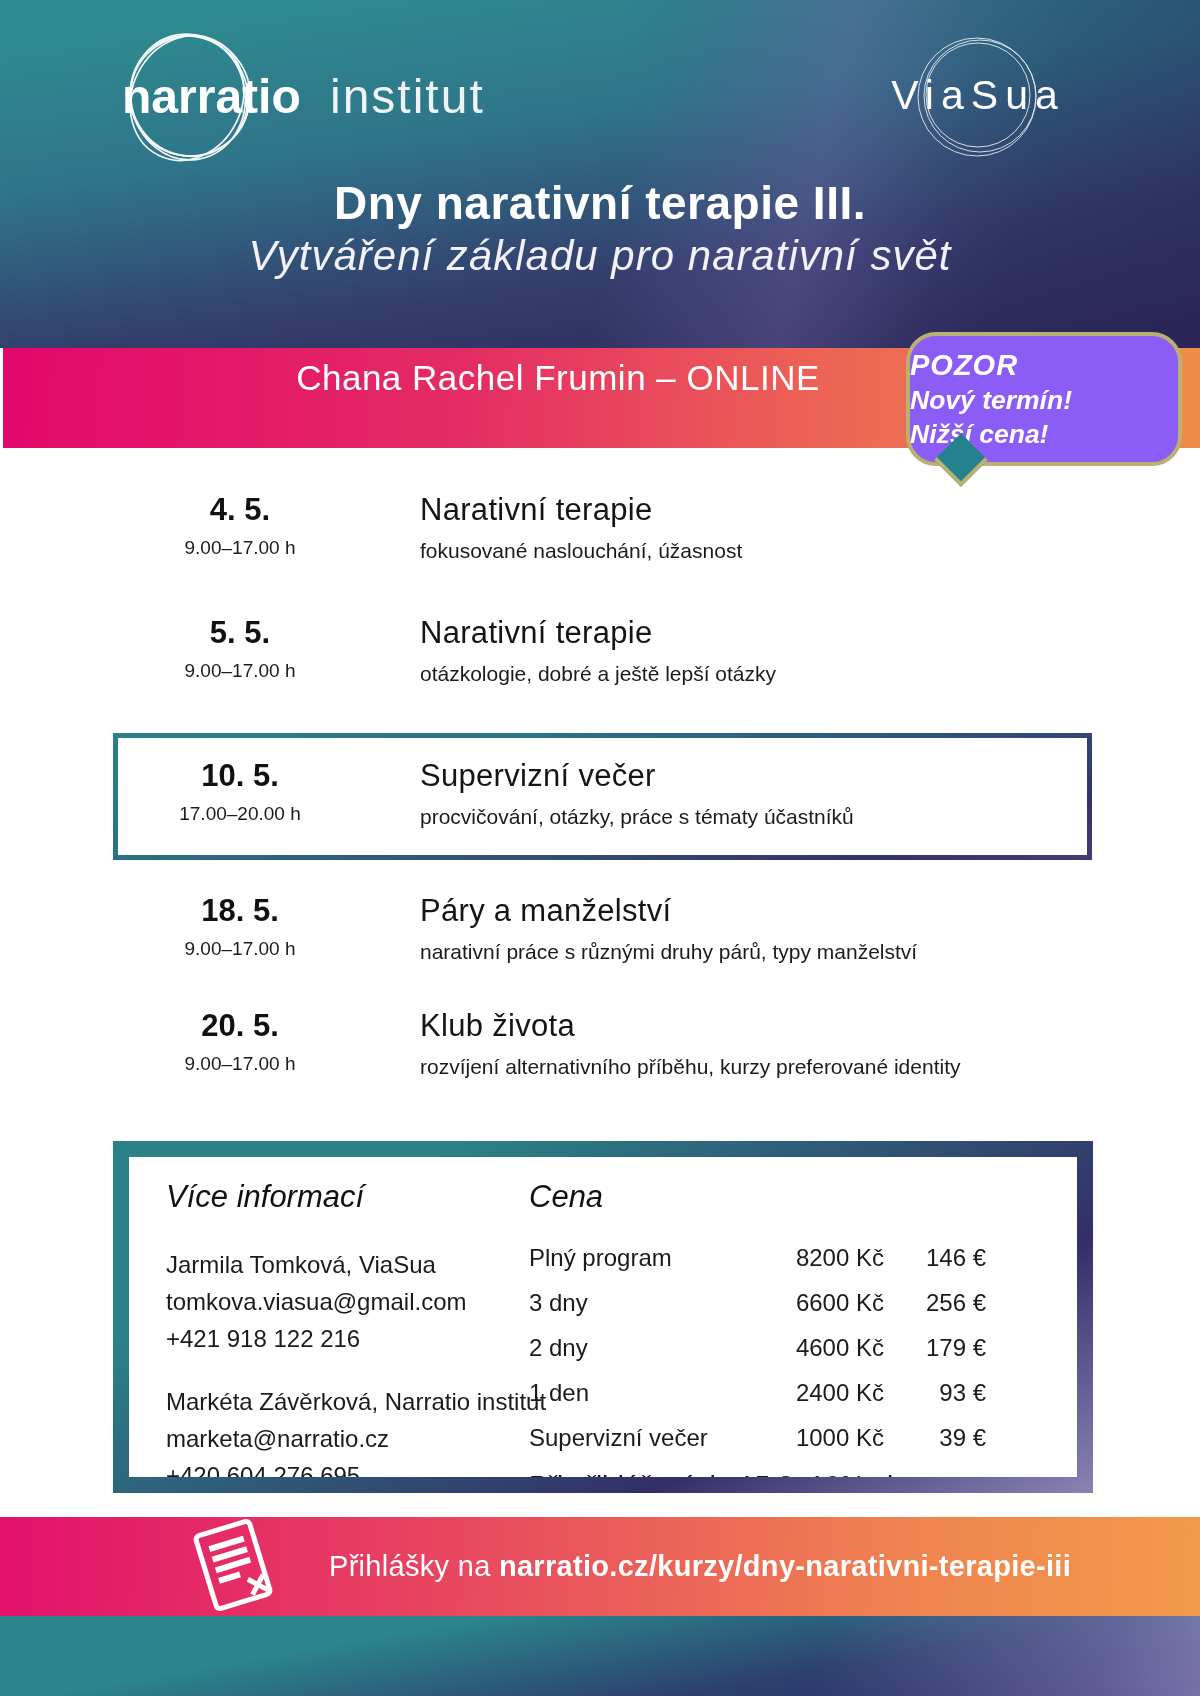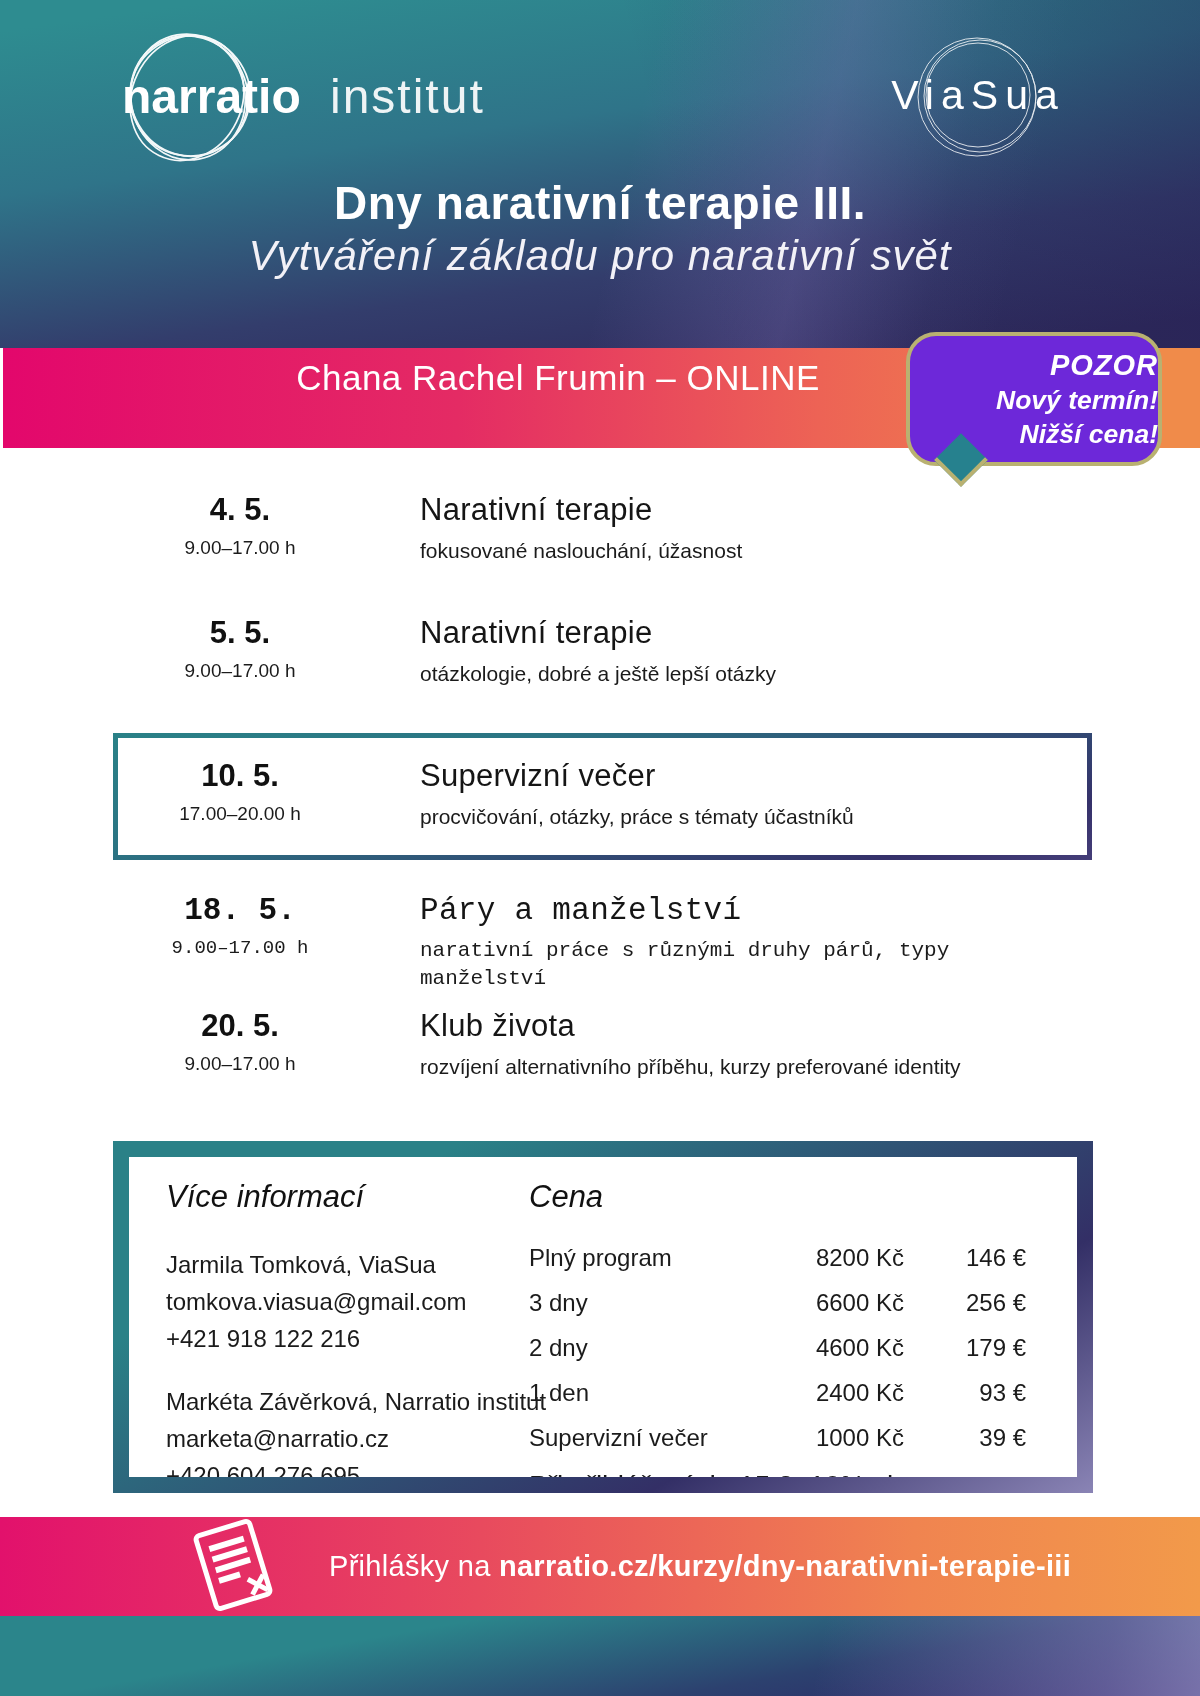--- a/index.html
+++ b/index.html
@@ -32,43 +32,43 @@
   .banner {
     position:absolute; top:348px; left:3px; width:100%; height:100px;
     background:linear-gradient(92deg, #E3076C 0%, #E42B64 38%, #ED6355 68%, #F08B4A 96%);
   }
   .banner-text { position:absolute; top:10px; left:150px; width:810px; text-align:center; color:#fff; }
   .banner-speaker { font-size:35px; font-weight:400; letter-spacing:0.5px; }
   .banner-origdate { font-size:21.5px; font-weight:bold; margin-top:5px; }
 
   
   .bubble {
-    position:absolute; top:332px; left:906px; width:256px; height:134px; z-index:5;
-    background:#6d28d9; border:4px solid #B9B171; border-radius:30px;
-    display:flex; flex-direction:column; align-items:flex-end; justify-content:center;
+    position:absolute; top:332px; left:906px; width:276px; height:134px; z-index:5;
+    background:#8b5cf6; border:4px solid #B9B171; border-radius:30px;
+    display:flex; flex-direction:column; align-items:flex-start; justify-content:center;
     color:#fff; font-style:italic; font-weight:bold; line-height:1.28;
   }
   .bubble-line1 { font-size:29px; letter-spacing:1px; }
   .bubble-line2, .bubble-line3 { font-size:26.5px; }
   .bubble-tail {
     position:absolute; bottom:-17px; left:32px; width:38px; height:38px;
     background:#26818E; border-right:4px solid #B9B171; border-bottom:4px solid #B9B171;
     transform:rotate(45deg);
   }
 
   
   .srow { position:absolute; left:0; width:1200px; display:grid; grid-template-columns:420px 1fr; }
   .date-col { padding-left:60px; text-align:center; }
   .s-date { font-size:31px; font-weight:bold; color:#111; }
   .s-time { font-size:19px; margin-top:9px; color:#1b1b1b; }
   .text-col { padding-right:20px; }
   .s-title { font-size:31px; font-weight:400; color:#151515; letter-spacing:0.3px; }
   .s-desc { font-size:21px; margin-top:9px; max-width:585px; line-height:1.35; color:#1b1b1b; }
 
-  .row-1 { top:492px; } .row-2 { top:615px; } .row-4 { top:893px;font-family:Liberation Mono, monospace; } .row-5 { top:1008px; }
+  .row-1 { top:492px; } .row-2 { top:615px; } .row-4 { top:893px; } .row-5 { top:1008px; }
 
   .program-box {
     position:absolute; top:733px; left:113px; width:979px; height:127px; padding:5px;
     background:linear-gradient(165deg, #2A8187 0%, #2B7483 30%, #35316A 85%, #443D78 100%);
   }
   .program-box-inner { position:relative; width:100%; height:100%; background:#fff; overflow:hidden; }
   .srow.in-box { position:absolute; top:20px; left:-118px; }
 
   
   .info-box {
@@ -76,21 +76,21 @@
     background:linear-gradient(150deg, #2A8187 0%, #2A8187 22%, #332F66 72%, #8A84B5 100%);
   }
   .info-box-inner { position:relative; width:100%; height:100%; background:#fff; overflow:hidden; }
   .info-heading { font-size:31px; font-style:italic; font-weight:400; color:#111; }
   .info-left { position:absolute; left:37px; top:22px; }
   .contact-group { font-size:24px; line-height:37px; color:#1b1b1b; }
   .contact-group.first { margin-top:31px; }
   .contact-group.second { margin-top:26px; }
   .info-right { position:absolute; left:400px; top:22px; width:460px; }
   .price-table { margin-top:20px; }
-  .price-row { display:grid; grid-template-columns:205px 150px 102px; align-items:center; height:45px; font-size:24px;gap:20px; }
+  .price-row { display:grid; grid-template-columns:205px 150px 102px; align-items:center; height:45px; font-size:24px; }
   .price-czk, .price-eur { text-align:right; }
   .discount-note { margin-top:10px; font-size:28px; }
 
   
   .footer {
     position:absolute; top:1517px; left:0; width:100%; height:99px;
     background:linear-gradient(92deg, #E2116C 0%, #E84A5E 40%, #F08450 76%, #F29A4A 100%);
     display:flex; align-items:center;
   }
   .footer-icon { margin-left:185px; flex:0 0 auto; }

